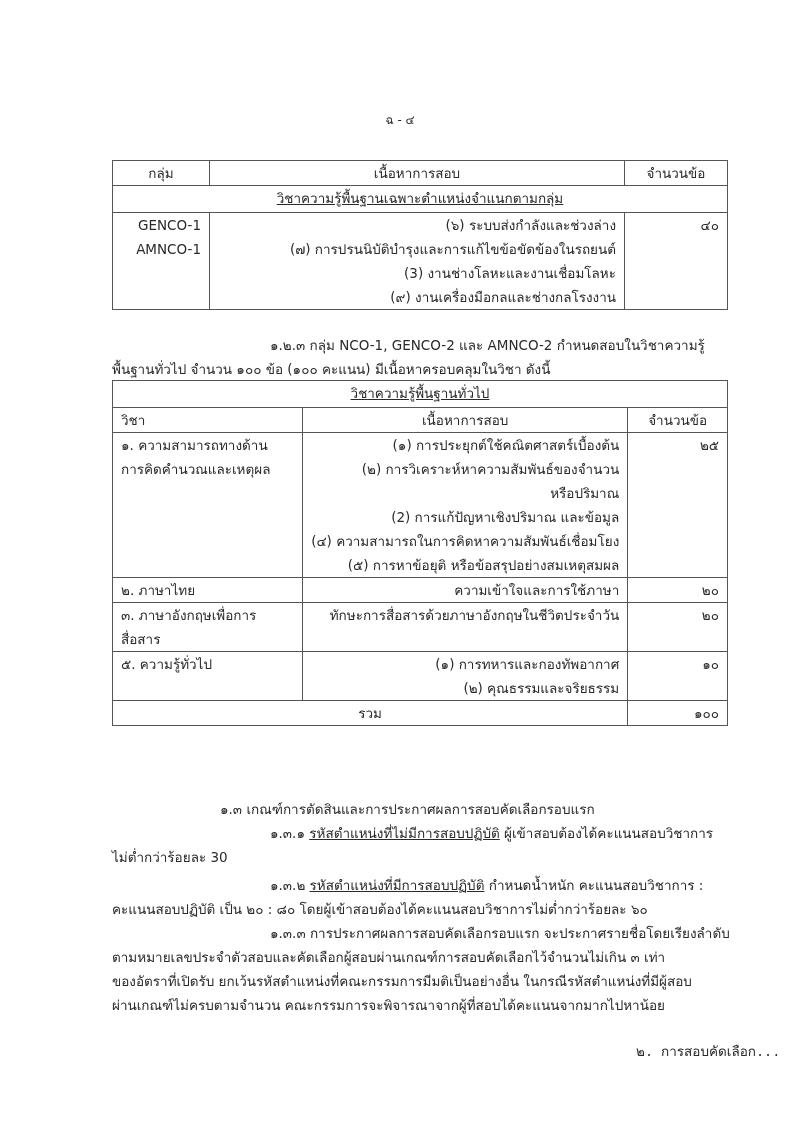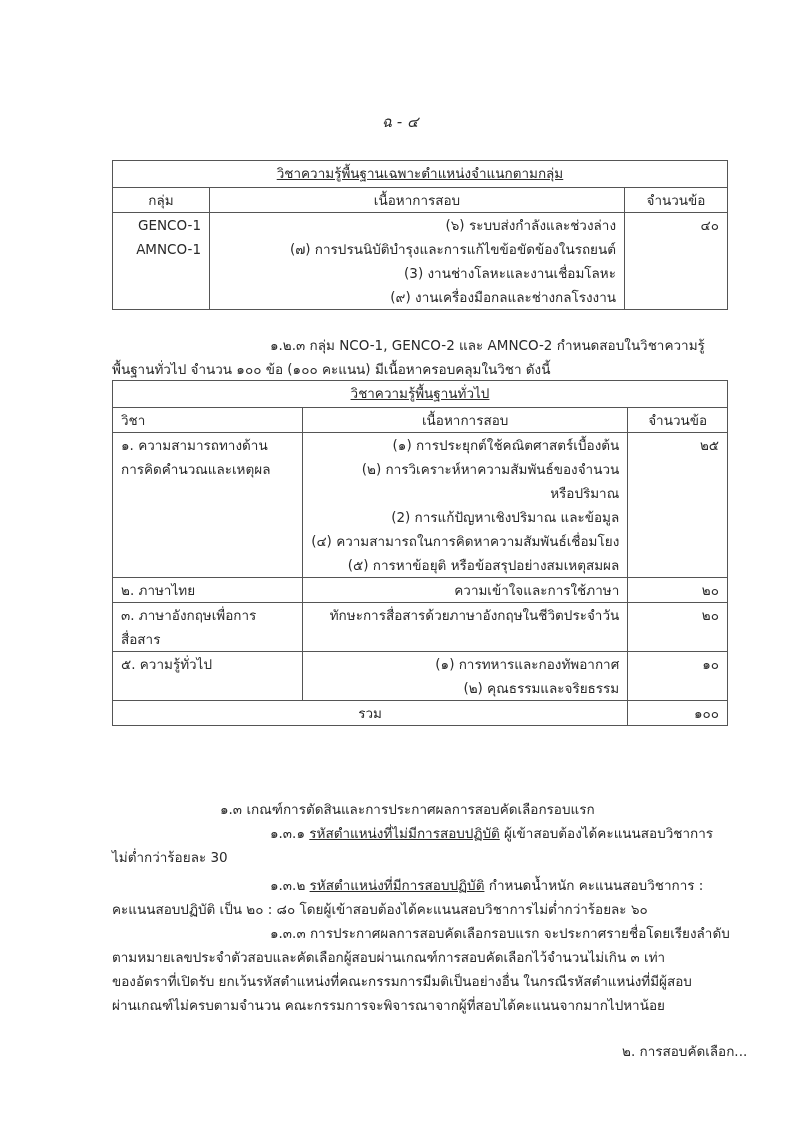--- a/index.html
+++ b/index.html
@@ -1,51 +1,51 @@
 <!DOCTYPE html>
 <html><head>
 <meta charset="utf-8">
 <style>
   html, body { margin: 0; padding: 0; background: #ffffff; }
   body {
     width: 800px; height: 1137px; position: relative; overflow: hidden;
     font-family: "DejaVu Sans", "Liberation Sans", sans-serif;
     color: #2a2a2a; font-size: 13.5px;
   }
-  .page-number { position: absolute; top: 110px; left: 0; width: 800px; text-align: center; font-size: 15px; font-style: italic; }
+  .page-number { position: absolute; top: 110px; left: 0; width: 800px; text-align: center; font-size: 12px; }
   table.exam { position: absolute; left: 112px; width: 616px; border-collapse: collapse; }
   table.exam td, table.exam th { border: 1px solid #555; font-weight: normal; padding: 0 8px; vertical-align: top; line-height: 24px; text-align: right; }
   table.exam th.title { text-align: center; text-decoration: underline; height: 26px; }
   table.exam th.col { text-align: center; }
   .c1 { width: 80px; text-align: center; }
   .c3 { width: 86px; text-align: center; }
   #t1 { top: 160px; }
   #t1 .c1 { width: 80px; }
   #t2 { top: 380px; }
   #t2 .c1 { width: 175px; text-align: left; }
   .line { display: block; white-space: nowrap; }
   .para { position: absolute; left: 112px; width: 616px; line-height: 24px; white-space: nowrap; }
   .indent1 { padding-left: 158px; }
   .u { text-decoration: underline; }
-  .footer { position: absolute; left: 622px; top: 1040px; }
+  .footer { position: absolute; left: 636px; top: 1040px; font-family: Liberation Mono, monospace; }
 </style>
 </head>
 <body>
 
 <div class="page-number">ฉ - ๔</div>
 
 <table class="exam" id="t1">
   <tbody>
       <tr>
-    <th class="title" colspan="3">วิชาความรู้พื้นฐานเฉพาะตำแหน่งจำแนกตามกลุ่ม</th>
-  </tr>
-  <tr>
     <th class="col c1">กลุ่ม</th>
     <th class="col">เนื้อหาการสอบ</th>
     <th class="col c3">จำนวนข้อ</th>
+  </tr>
+  <tr>
+    <th class="title" colspan="3">วิชาความรู้พื้นฐานเฉพาะตำแหน่งจำแนกตามกลุ่ม</th>
   </tr>
   <tr>
     <td class="c1">
       <span class="line">GENCO-1</span>
       <span class="line">AMNCO-1</span>
     </td>
     <td>
       <span class="line">(๖) ระบบส่งกำลังและช่วงล่าง</span>
       <span class="line">(๗) การปรนนิบัติบำรุงและการแก้ไขข้อขัดข้องในรถยนต์</span>
       <span class="line">(3) งานช่างโลหะและงานเชื่อมโลหะ</span>

